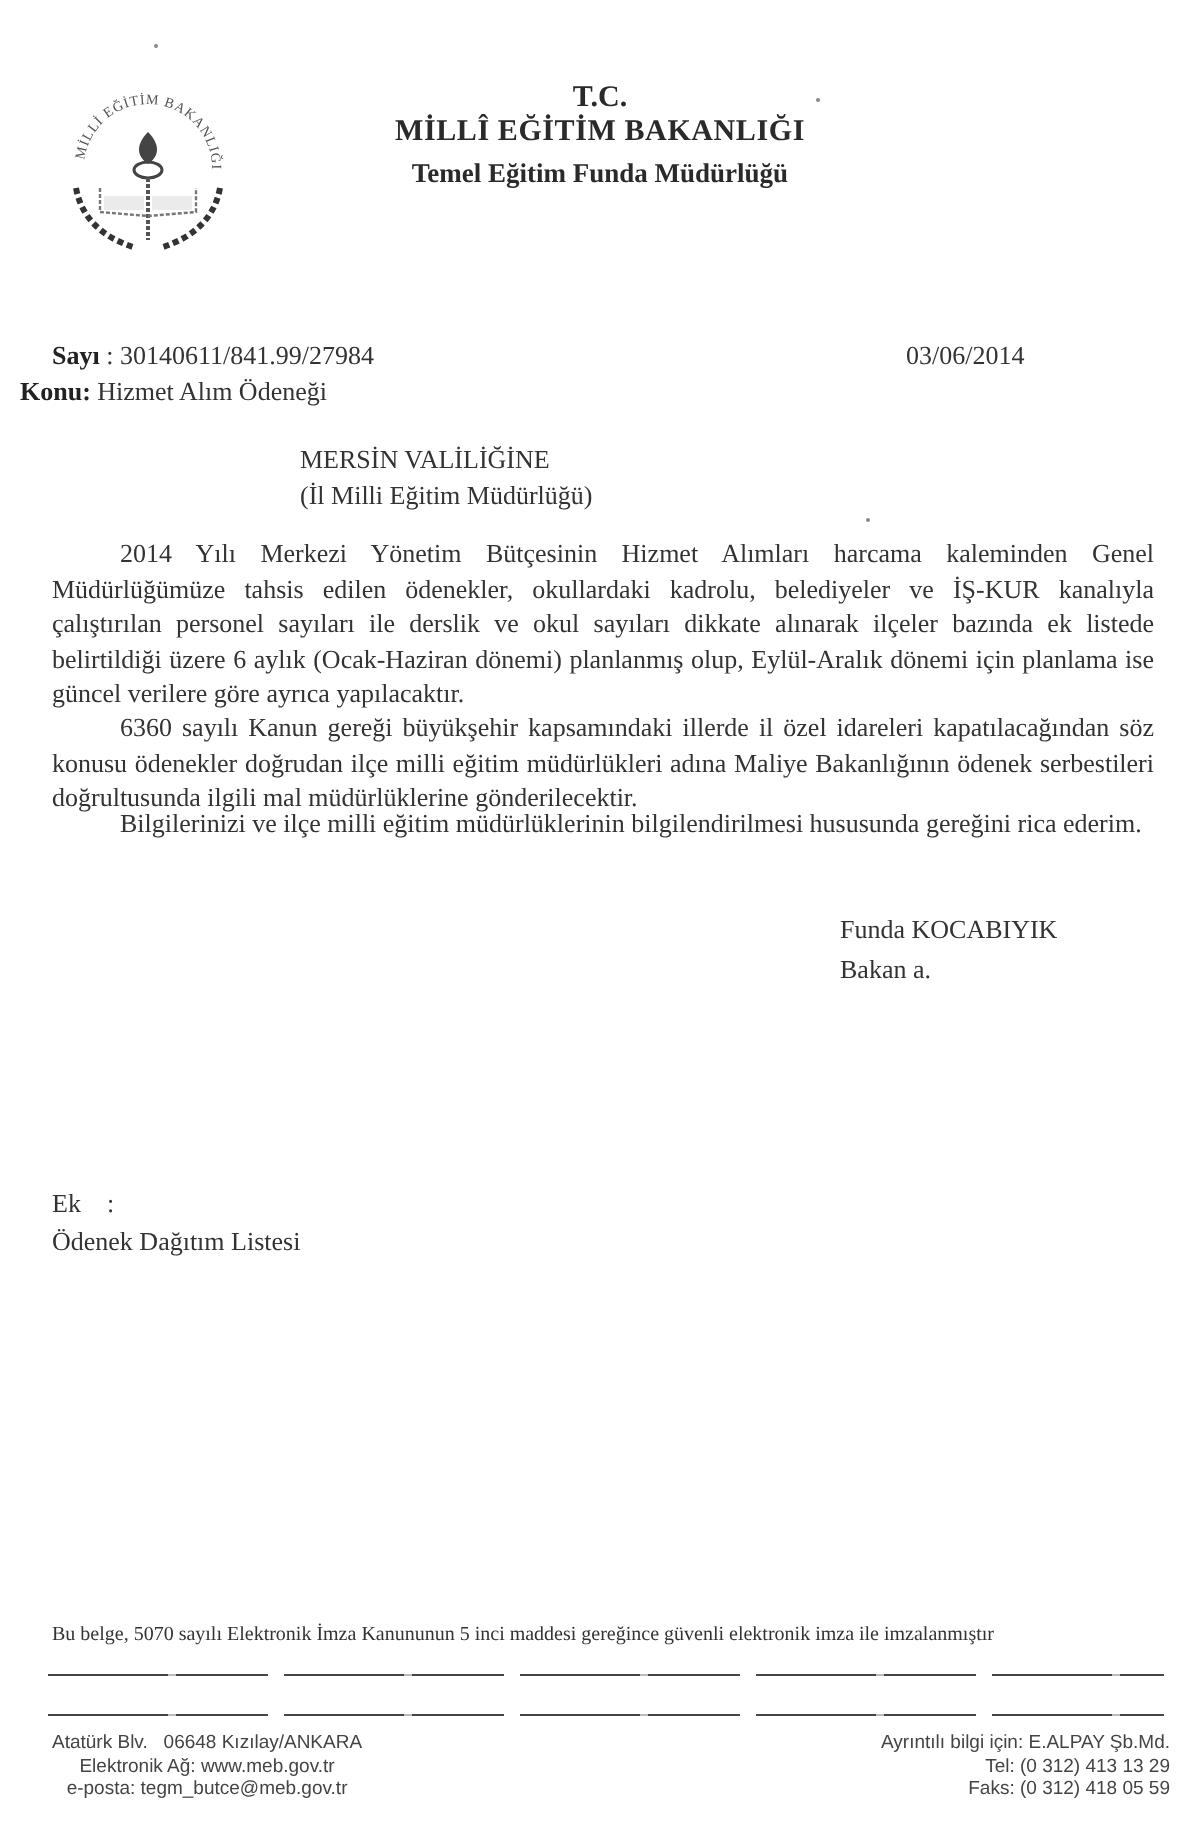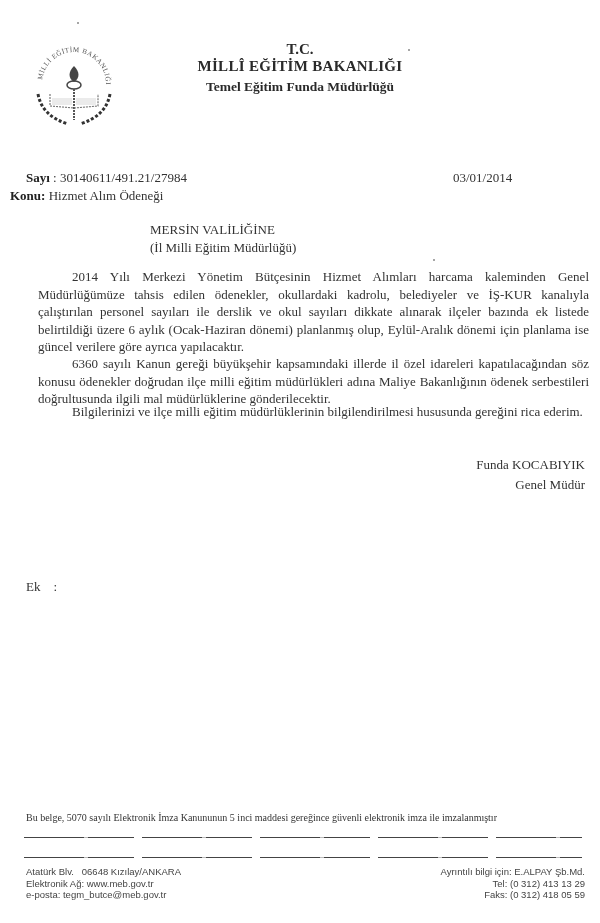--- a/index.html
+++ b/index.html
@@ -18,35 +18,35 @@
     .meta { font-size: 13px; color: #333; }
     .meta b { color: #222; }
     .sayi { left: 26px; top: 170px; }
     .konu { left: 10px; top: 188px; }
     .date { left: 453px; top: 170px; }
 
     .addressee { left: 150px; width: 300px; text-align: left; font-size: 13px; color: #333; }
     .to1 { top: 222px; }
     .to2 { top: 240px; }
 
-    .body-text { left: 26px; width: 551px; font-size: 13px; line-height: 17.5px; color: #333; text-align: justify; margin-left: 12px; }
+    .body-text { left: 26px; width: 551px; font-size: 13px; line-height: 17.5px; color: #333; text-align: justify; }
     .body-text p { margin: 0; text-indent: 34px; }
     .p1 { top: 268px; }
     .p2 { top: 355px; }
     .p3 { top: 403px; }
 
-    .signature { left: 420px; width: 165px; text-align: right; font-size: 13px; color: #333; line-height: 20px; top: 455px; }
+    .signature { left: 420px; width: 165px; text-align: left; font-size: 13px; color: #333; line-height: 20px; top: 455px; }
 
-    .ek { left: 26px; top: 577px; font-size: 13px; color: #333; line-height: 19px; }
+    .ek { left: 26px; top: 592px; font-size: 13px; color: #333; line-height: 19px; }
     .rule-dash { height: 1px; background: repeating-linear-gradient(90deg,#444 0,#444 60px,#bbb 60px,#bbb 64px,#444 64px,#444 110px,transparent 110px,transparent 118px); }
     .r1 { left: 24px; top: 837px; width: 558px; }
     .r2 { left: 24px; top: 857px; width: 558px; }
     .esign { left: 26px; top: 812px; font-size: 10px; color: #333; white-space: nowrap; }
 
-    .footer { font-family: "Liberation Sans", "DejaVu Sans", sans-serif; font-size: 9.5px; color: #444; line-height: 11.5px; }
+    .footer { font-family: "Liberation Sans", "DejaVu Sans", sans-serif; font-size: 9.5px; color: #444; line-height: 11.5px; text-align: center; }
     .f-left { left: 26px; top: 866px; }
     .f-right { left: 395px; top: 866px; width: 190px; text-align: right; }
     .speck { width: 2px; height: 2px; background: #888; border-radius: 1px; }
   </style>
 </head>
 <body>
 
 <div class="abs logo">
   <svg width="92" height="92" viewBox="0 0 92 92">
     <defs>
@@ -68,47 +68,48 @@
     <path d="M82,56 Q78,78 52,86" fill="none" stroke="#333" stroke-width="3" stroke-dasharray="3,2"></path>
   </svg>
 </div>
 
 <div class="abs header h-tc">T.C.</div>
 <div class="abs header h-ministry">MİLLÎ EĞİTİM BAKANLIĞI</div>
 <div class="abs header h-dept">Temel Eğitim Funda Müdürlüğü</div>
 
 <div class="abs meta sayi">
   <b>Sayı</b>
-  <span>: 30140611/491.21/27984</span>
+  <span>: 30140611/841.99/27984</span>
 </div>
 <div class="abs meta konu">
   <b>Konu:</b><span> Hizmet Alım Ödeneği</span>
 </div>
-<div class="abs meta date">03/01/2014</div>
+<div class="abs meta date">03/06/2014</div>
 
 <div class="abs addressee to1">MERSİN VALİLİĞİNE</div>
 <div class="abs addressee to2">(İl Milli Eğitim Müdürlüğü)</div>
 
 <div class="abs body-text p1">
   <p>2014 Yılı Merkezi Yönetim Bütçesinin Hizmet Alımları harcama kaleminden Genel Müdürlüğümüze tahsis edilen ödenekler, okullardaki kadrolu, belediyeler ve İŞ-KUR kanalıyla çalıştırılan personel sayıları ile derslik ve okul sayıları dikkate alınarak ilçeler bazında ek listede belirtildiği üzere 6 aylık (Ocak-Haziran dönemi) planlanmış olup, Eylül-Aralık dönemi için planlama ise güncel verilere göre ayrıca yapılacaktır.</p>
 </div>
 <div class="abs body-text p2">
   <p>6360 sayılı Kanun gereği büyükşehir kapsamındaki illerde il özel idareleri kapatılacağından söz konusu ödenekler doğrudan ilçe milli eğitim müdürlükleri adına Maliye Bakanlığının ödenek serbestileri doğrultusunda ilgili mal müdürlüklerine gönderilecektir.</p>
 </div>
 <div class="abs body-text p3">
   <p>Bilgilerinizi ve ilçe milli eğitim müdürlüklerinin bilgilendirilmesi hususunda gereğini rica ederim.</p>
 </div>
 
 <div class="abs signature">
   <div>Funda KOCABIYIK</div>
-  <div>Genel Müdür</div>
+  <div>Bakan a.</div>
 </div>
 
 <div class="abs ek">
   <div style="white-space:pre;">Ek    :</div>
+  <div>Ödenek Dağıtım Listesi</div>
 </div>
 
 <div class="abs rule-dash r1"></div>
 <div class="abs esign">Bu belge, 5070 sayılı Elektronik İmza Kanununun 5 inci maddesi gereğince güvenli elektronik imza ile imzalanmıştır</div>
 <div class="abs rule-dash r2"></div>
 
 <div class="abs footer f-left">
   <div style="white-space:pre;">Atatürk Blv.   06648 Kızılay/ANKARA</div>
   <div>Elektronik Ağ: www.meb.gov.tr</div>
   <div>e-posta: tegm_butce@meb.gov.tr</div>

